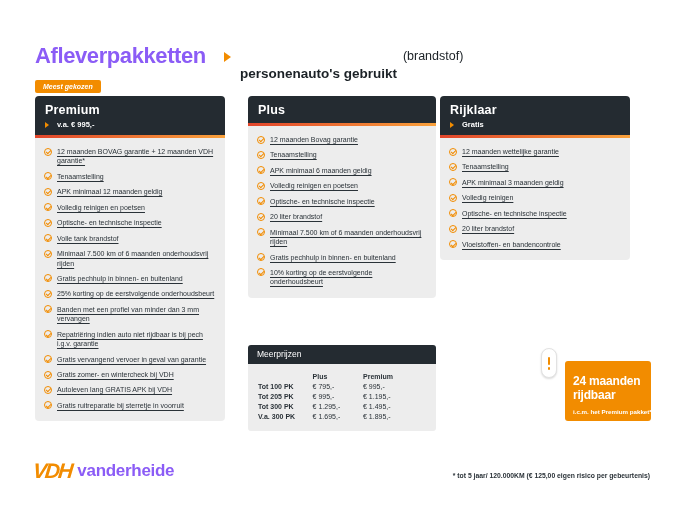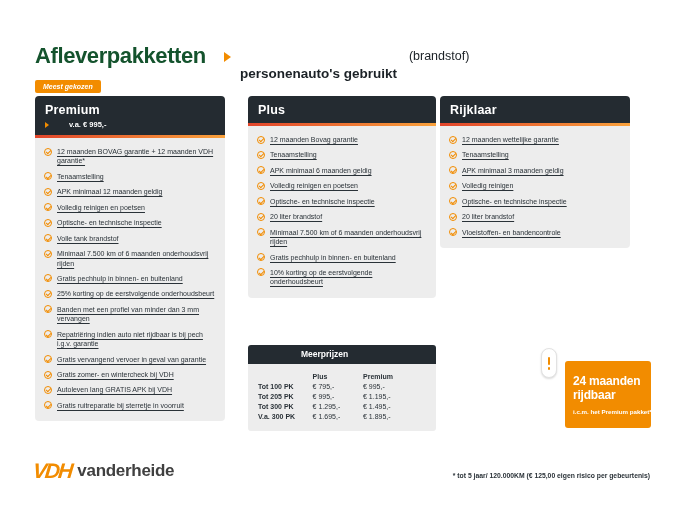--- a/index.html
+++ b/index.html
@@ -2,67 +2,67 @@
 <html><head>
 <meta charset="utf-8">
 <style>
   * { margin:0; padding:0; box-sizing:border-box; }
   html,body { background:#fff; }
   body { font-family:"Liberation Sans", sans-serif; color:#242B31; }
   .page { position:relative; width:685px; height:514px; background:#ffffff; overflow:hidden; }
 
   
   .page-head { position:absolute; left:35px; top:30px; display:flex; align-items:center; gap:6px; }
-  .page-title { font-size:22px; font-weight:800; letter-spacing:-0.4px; color:#14532d; }
+  .page-title { font-size:22px; font-weight:800; letter-spacing:-0.4px; color:#8b5cf6; }
   .tri { display:inline-block; width:0; height:0; border-top:3px solid transparent; border-bottom:3px solid transparent; border-left:4.5px solid #F28C00; }
   .tri.big { border-top-width:5px; border-bottom-width:5px; border-left-width:7px; margin:2px 3px 0 12px; }
   .subtitle-strong { font-size:13.5px; font-weight:800; color:#1b2126;margin-top:36px; }
-  .subtitle-note { font-size:12.5px; font-weight:400; color:#1b2126; margin-left:6px; }
+  .subtitle-note { font-size:12.5px; font-weight:400; color:#1b2126; margin-left:0; }
 
   
   .badge { position:absolute; left:35px; top:80px; background:#F28C00; color:#fff; font-size:7px; font-weight:700; font-style:italic; padding:3px 8px; border-radius:2px; }
 
   
   .col { position:absolute; top:96px; width:190px; }
   .col.c1 { left:35px; } .col.c2 { left:248px; width:188px; } .col.c3 { left:440px; }
   .pkg-head { background:#242B31; border-radius:4px 4px 0 0; padding:7px 10px 6px; }
   .pkg-name { color:#fff; font-size:12.5px; font-weight:800; letter-spacing:0.2px; }
-  .price-row { display:flex; align-items:center; gap:20px; margin-top:3px; }
+  .price-row { display:flex; align-items:center; gap:8px; margin-top:3px; }
   .pkg-price { color:#fff; font-size:7.5px; font-weight:700; }
   .stripe { height:3px; background:linear-gradient(90deg,#E2452B 0%,#F9A13B 100%); }
   .pkg-list { list-style:none; background:#EDEDED; border-radius:0 0 4px 4px; padding:9px 9px 11px; display:flex; flex-direction:column; gap:6px; }
   .feat { display:flex; align-items:flex-start; gap:5px; }
   .check { flex:none; width:8px; height:8px; border:1.1px solid #F28C00; border-radius:50%; position:relative; margin-top:0.5px; }
   .check::after { content:""; position:absolute; left:1.3px; top:1.5px; width:4px; height:2px; border-left:1.1px solid #F28C00; border-bottom:1.1px solid #F28C00; transform:rotate(-45deg); }
   .feat-text { font-size:7px; line-height:1.35; color:#2a3238; text-decoration:underline; text-decoration-thickness:0.5px; text-underline-offset:1.5px; }
 
   
   .surcharge { position:absolute; left:248px; top:345px; width:188px; }
   .sur-head { background:#242B31; border-radius:3px 3px 0 0; padding:4px 9px 5px; }
-  .sur-title { color:#fff; font-size:8.5px; font-weight:700;margin-left:44px; }
+  .sur-title { color:#fff; font-size:8.5px; font-weight:400; }
   .sur-body { background:#EDEDED; border-radius:0 0 3px 3px; padding:7px 10px 9px; }
   table { border-collapse:collapse; width:100%; }
   th,td { text-align:left; font-size:7px; padding:1.6px 0; color:#2a3238; }
   thead th { font-weight:800; }
   tbody th { font-weight:800; }
   col.lab { width:52px; } col.pl { width:48px; } col.pr { width:60px; }
 
   
   .pill { position:absolute; left:541px; top:348px; width:16px; height:30px; background:#fff; border:1px solid #e2e2e2; border-radius:8px; box-shadow:0 1px 2px rgba(0,0,0,.15); display:flex; align-items:center; justify-content:center; }
   .excl { position:relative; width:2.6px; height:13px; }
   .excl::before { content:""; position:absolute; top:0; left:0; width:2.6px; height:8.5px; background:#F28C00; border-radius:1.3px; }
   .excl::after { content:""; position:absolute; bottom:0; left:0; width:2.6px; height:2.6px; background:#F28C00; border-radius:50%; }
-  .guarantee { position:absolute; left:565px; top:361px; width:86px; height:67px; background:#F28C00; border-radius:3px; padding:13px 7px 8px 8px; color:#fff; }
+  .guarantee { position:absolute; left:565px; top:361px; width:86px; height:60px; background:#F28C00; border-radius:3px; padding:13px 7px 8px 8px; color:#fff; }
   .g-line { font-size:12px; font-weight:800; line-height:1.18; white-space:nowrap; letter-spacing:-0.2px; }
   .g-sub { margin-top:6px; font-size:6.2px; font-weight:700; white-space:nowrap; }
 
   
   .logo { position:absolute; left:33px; top:459px; display:flex; align-items:center; gap:6px; }
   .logo-mark { color:#F28C00; font-weight:800; font-style:italic; font-size:21px; letter-spacing:-2px; display:inline-block; transform:skewX(-6deg); }
-  .logo-text { font-size:17px; font-weight:800; color:#404040; letter-spacing:-0.3px; }
+  .logo-text { font-size:17px; font-weight:800; color:#8b5cf6; letter-spacing:-0.3px; }
   .footnote { position:absolute; right:35px; top:472px; font-size:6.8px; font-weight:700; color:#2a3238; }
 </style>
 </head>
 <body>
 
 <div class="page">
 
   <header class="page-head">
     <h1 class="page-title">Afleverpakketten</h1>
     <span class="tri big"></span>
@@ -186,20 +186,24 @@
       <li class="feat">
           <span class="check"></span>
           <span class="feat-text">10% korting op de eerstvolgende onderhoudsbeurt</span>
         </li>
     </ul>
   </section>
 
   <section class="col c3">
     <header class="pkg-head">
       <h2 class="pkg-name">Rijklaar</h2>
+      <div class="price-row">
+        <span class="tri"></span>
+        <span class="pkg-price">Gratis</span>
+      </div>
     </header>
     <div class="stripe"></div>
     <ul class="pkg-list">
       <li class="feat">
           <span class="check"></span>
           <span class="feat-text">12 maanden wettelijke garantie</span>
         </li>
       <li class="feat">
           <span class="check"></span>
           <span class="feat-text">Tenaamstelling</span>

